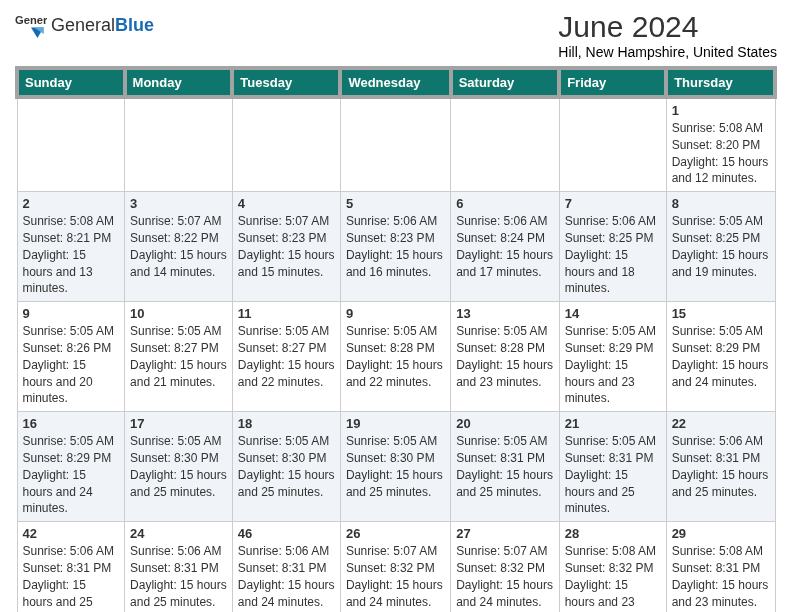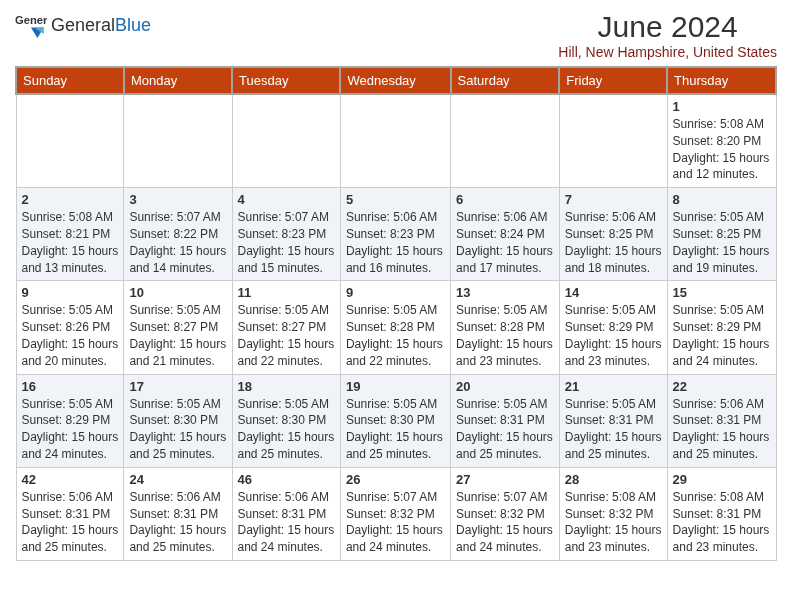--- a/index.html
+++ b/index.html
@@ -21,51 +21,51 @@
       align-items: center;
       gap: 4px;
     }
     .logo-text {
       font-size: 18px;
       color: #333;
       line-height: 1.1;
     }
     .logo-text span {
       color: #1a6bb5;
-      font-weight: normal;
+      font-weight: bold;
     }
     .logo-icon {
       width: 32px;
       height: 32px;
     }
     .title-block {
-      text-align: center;
+      text-align: left;
     }
     .calendar-title {
       font-size: 30px;
       color: #333;
       font-weight: normal;
     }
     .calendar-subtitle {
       font-size: 14px;
-      color: #7f1d1d;
+      color: #000000;
     }
     .calendar {
       width: 100%;
       border-collapse: collapse;
       font-size: 11px;
     }
     .calendar thead th {
-      background-color: #c2410c;
+      background-color: #0f766e;
       color: #fff;
       text-align: left;
       padding: 5px 6px;
       font-size: 13px;
-      font-weight: normal;
-      border: 2px solid #a3a3a3;
+      font-weight: bold;
+      border: 4px solid #a3a3a3;
     }
     .calendar tbody td {
       border: 1px solid #ccc;
       vertical-align: top;
       padding: 4px 5px;
       width: 113px;
       min-height: 70px;
     }
     .day-number {
       font-size: 13px;

